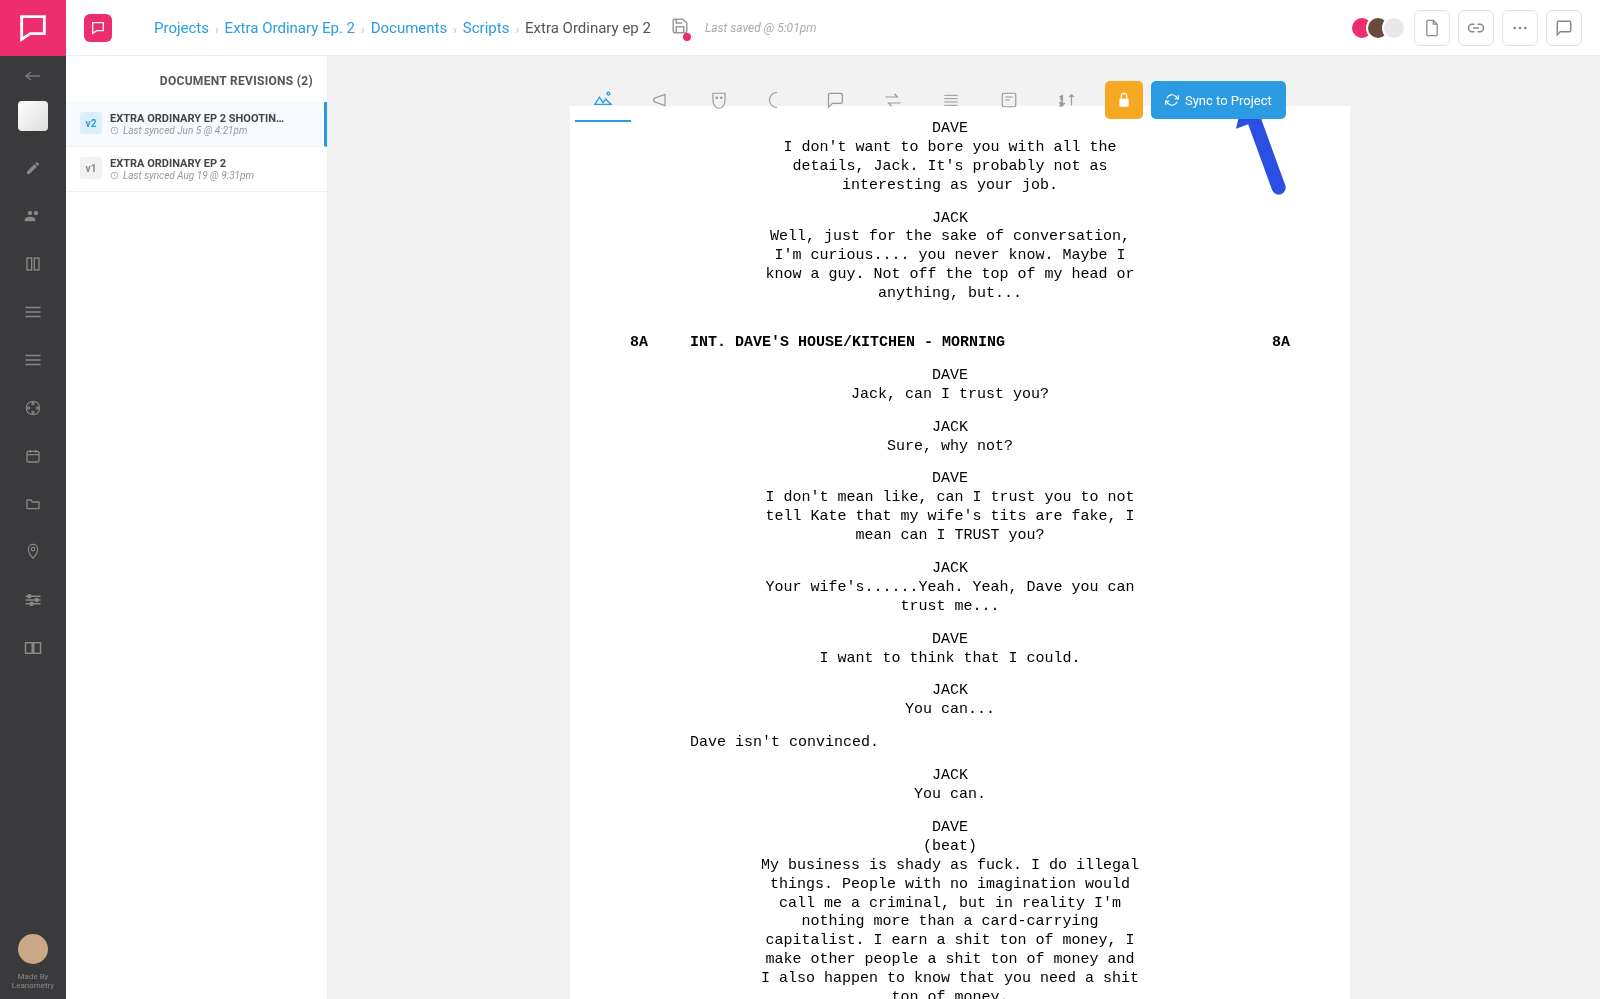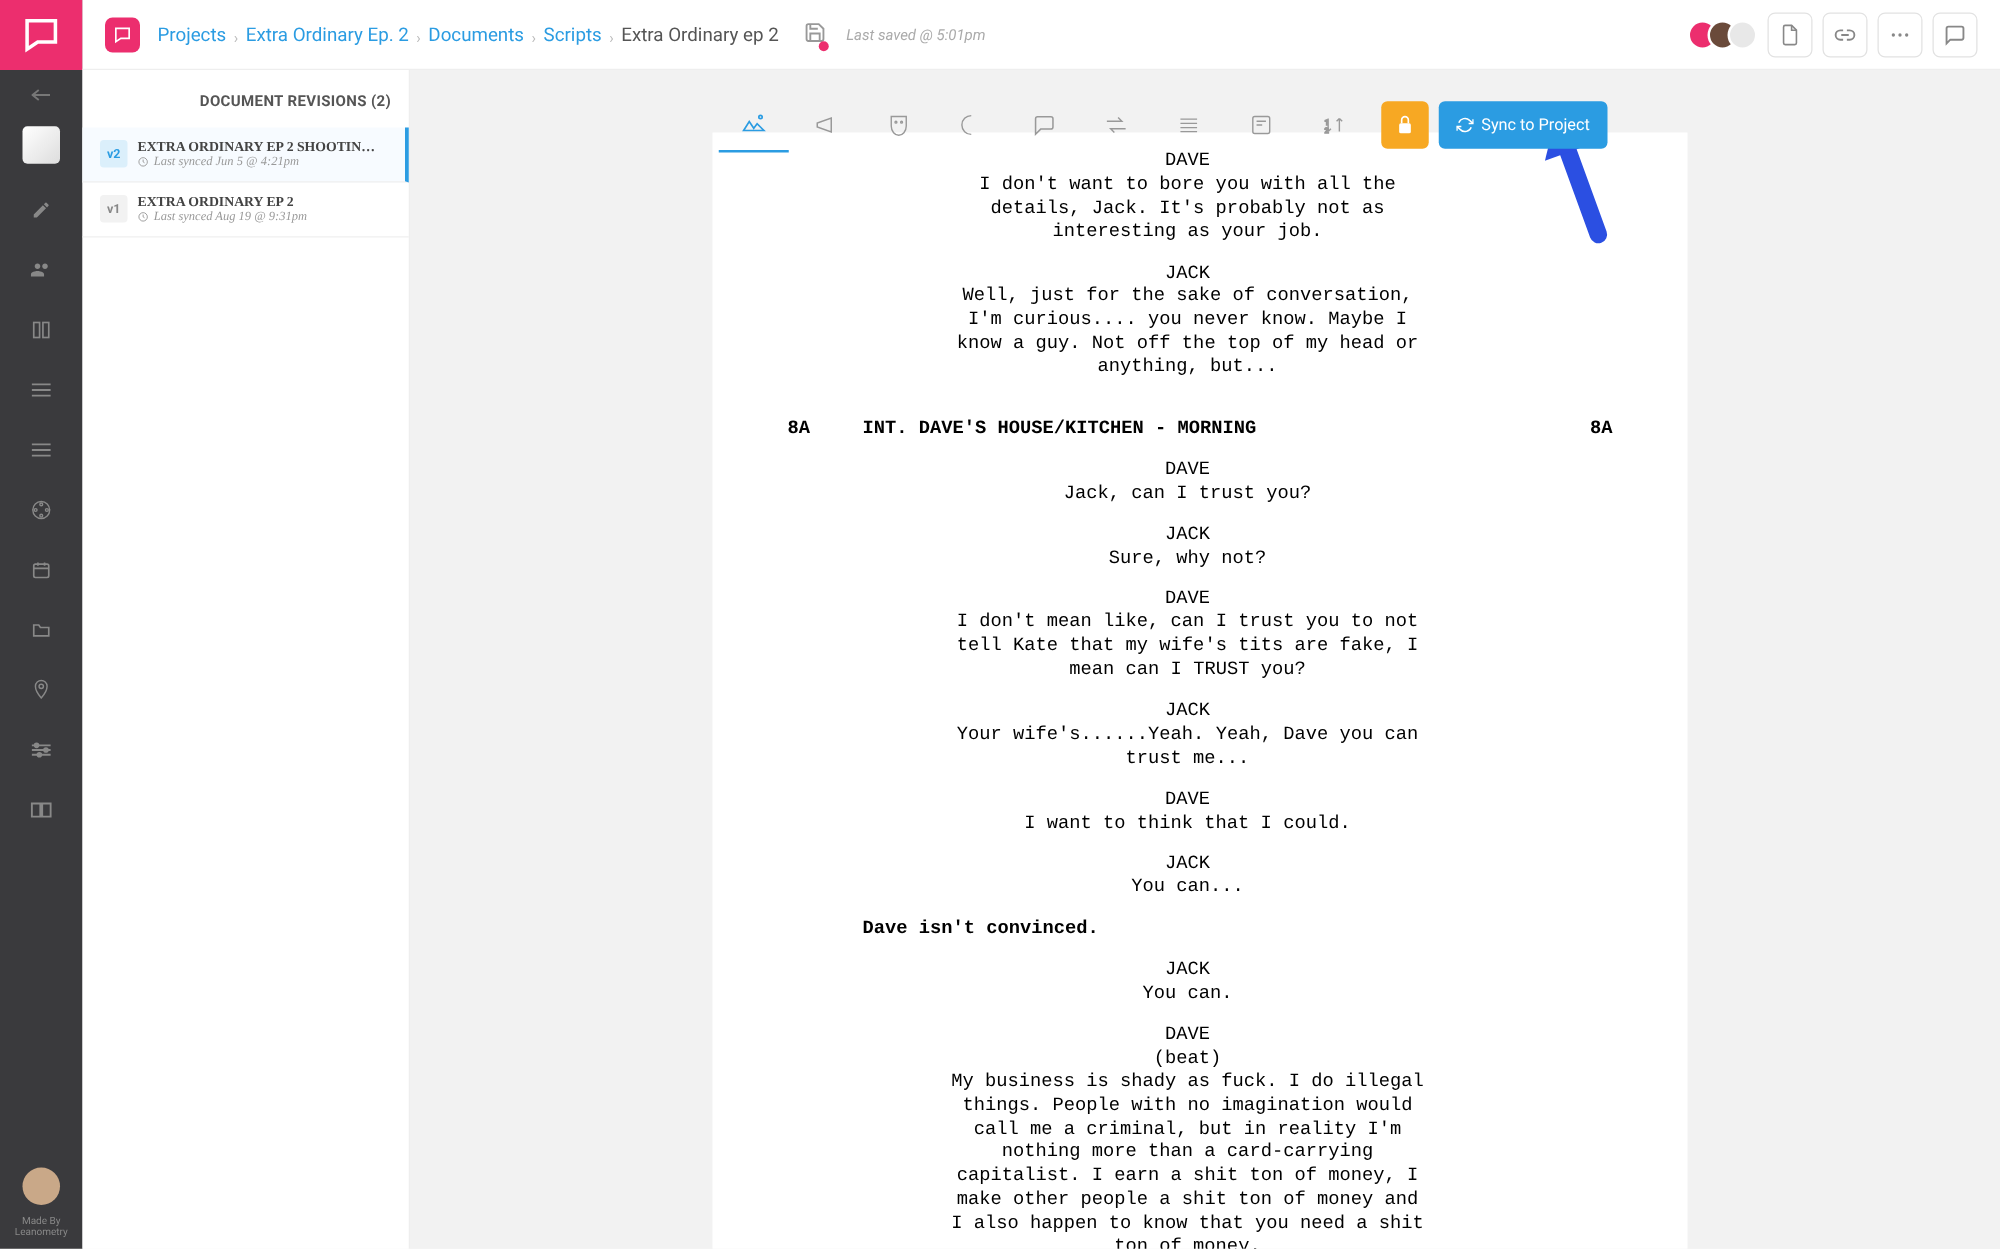--- a/index.html
+++ b/index.html
@@ -13,21 +13,21 @@
   .nav-item.back-arrow { height:40px; color:#666; }
   .nav-thumb { width:30px; height:30px; border-radius:4px; background:linear-gradient(135deg,#fff,#ddd); margin-bottom:8px; }
   .nav-spacer { flex:1; }
   .nav-avatar { width:30px; height:30px; border-radius:50%; background:#c9a888; margin-bottom:8px; }
   .madeby { font-size:8px; color:#888; text-align:center; margin-bottom:8px; line-height:1.2; }
 
   
   .topbar { position:absolute; left:66px; top:0; right:0; height:56px; background:#fff; border-bottom:1px solid #eee; display:flex; align-items:center; padding:0 18px; }
   .proj-badge { width:28px; height:28px; border-radius:6px; background:#ec2e6e; display:flex; align-items:center; justify-content:center; margin-right:14px; }
   .proj-badge svg { width:16px; height:16px; }
-  .crumbs { display:flex; align-items:flex-end; gap:6px; font-size:15px; }
+  .crumbs { display:flex; align-items:flex-end; gap:6px; font-size:15px;margin-left:28px; }
   .crumb-link { color:#2b9ce2; text-decoration:none; cursor:pointer; }
   .crumb-current { color:#555; }
   .chev { color:#bbb; font-size:12px; }
   .save-icon { margin-left:20px; color:#888; position:relative; }
   .save-icon .dot { position:absolute; bottom:-2px; right:-2px; width:8px; height:8px; border-radius:50%; background:#ec2e6e; }
   .lastsaved { color:#aaa; font-size:12px; font-style:italic; margin-left:16px; }
   .topbar .right { margin-left:auto; display:flex; align-items:center; gap:8px; }
   .avatars { display:flex; align-items:center; }
   .avatars .av { width:24px; height:24px; border-radius:50%; border:2px solid #fff; margin-left:-8px; }
   .av.a1 { background:#ec2e6e; }
@@ -45,32 +45,32 @@
   
   .revisions { position:absolute; left:66px; top:56px; width:262px; bottom:0; background:#fff; border-right:1px solid #eee; }
   .rev-title { padding:18px 14px 14px; font-size:12px; font-weight:700; color:#555; letter-spacing:.3px;text-align:right; }
   .rev-card { padding:10px 14px; border-bottom:1px solid #f0f0f0; display:flex; gap:8px; align-items:flex-start; cursor:pointer; }
   .rev-card.selected { background:#f7fbff; border-right:3px solid #2b9ce2; }
   .rev-badge { width:22px; height:22px; background:#dbeffb; border-radius:3px; font-size:10px; font-weight:700; color:#2b9ce2; display:flex; align-items:center; justify-content:center; flex:none; }
   .rev-card.old .rev-badge { background:#f2f2f2; color:#888; }
   .rev-name { font-size:11px; font-weight:700; color:#444; white-space:nowrap; overflow:hidden; text-overflow:ellipsis; }
   .rev-meta { font-size:10px; color:#999; font-style:italic; display:flex; align-items:center; gap:4px; }
   .rev-meta svg { width:9px; height:9px; }
-  .rev-body { overflow:hidden;font-family:Liberation Serif, serif; }
+  .rev-body { overflow:hidden; }
 
   
   .canvas-bg { position:absolute; left:328px; top:56px; right:0; bottom:0; background:#f2f2f2; }
 
   
   .page { position:absolute; left:570px; top:106px; width:780px; bottom:0; background:#fff; padding:0 60px; overflow:hidden; }
   .script { font-family:"Courier New", Courier, monospace; font-size:15px; line-height:1.26; color:#000; }
   .character { text-align:center; width:380px; margin-left:130px; margin-top:14px; }
   .dialogue   { width:380px; margin-left:130px; margin-bottom:2px;text-align:center; }
   .paren      { width:380px; margin-left:130px; text-align:center; }
-  .action     { margin-left:60px; width:520px; margin-top:14px; margin-bottom:2px;font-weight:bold; }
+  .action     { margin-left:60px; width:520px; margin-top:14px; margin-bottom:2px; }
   .scene-row  { display:flex; margin-top:30px; margin-bottom:6px; font-weight:700; }
   .scene-num-l { width:60px; }
   .scene-head { flex:1; }
   .scene-num-r { width:40px; text-align:right; }
 
   
   .arrow-annot { position:absolute; left:1230px; top:90px; pointer-events:none; }
   .arrow-annot svg { width:70px; height:120px; }
 </style>
 </head>

